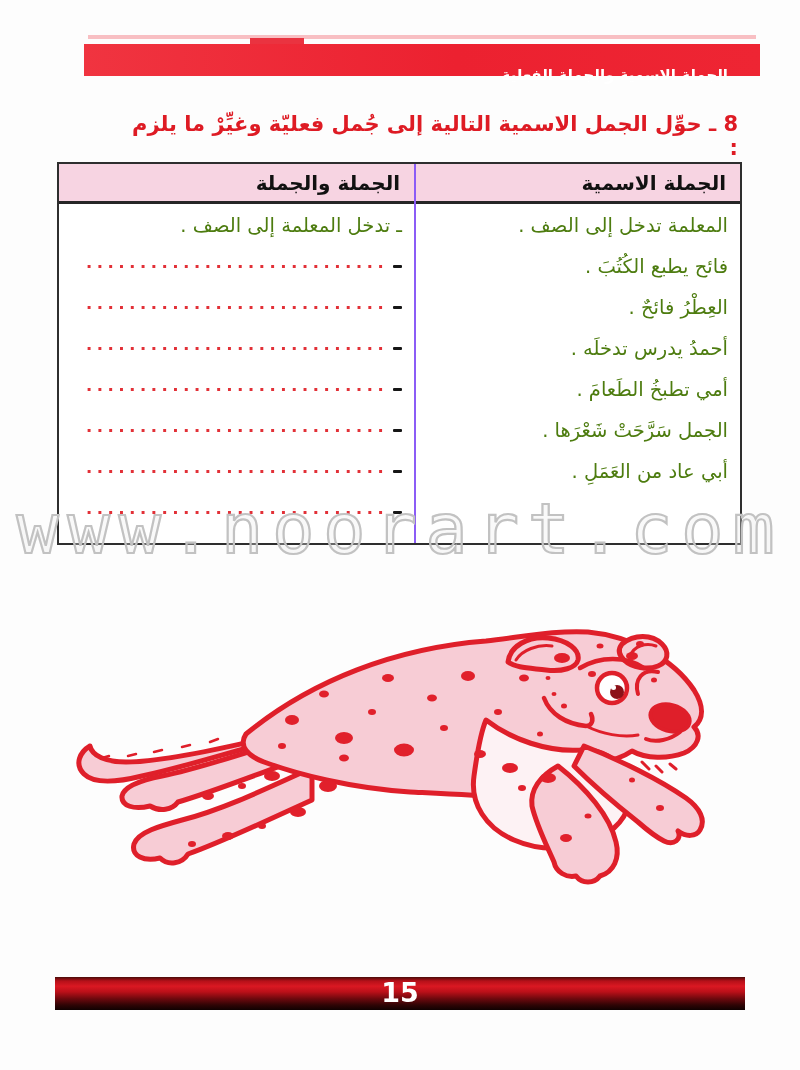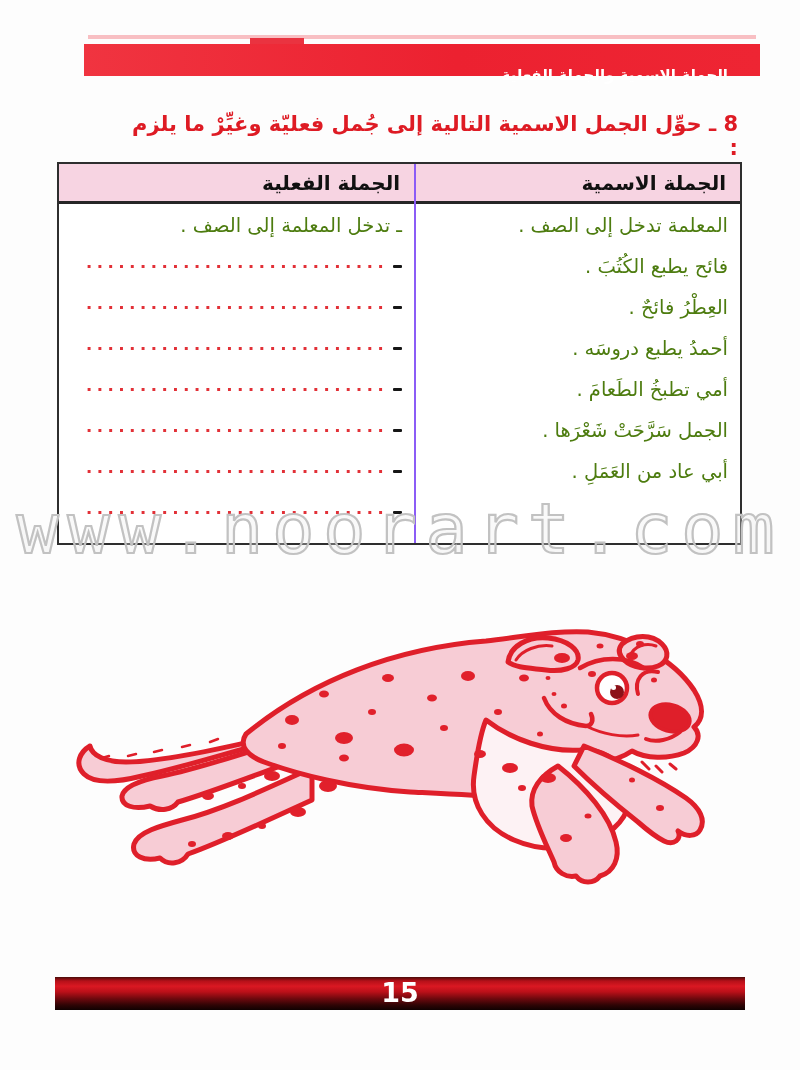--- a/index.html
+++ b/index.html
@@ -64,28 +64,28 @@
 
 <div class="abs instruction">8 ـ حوِّل الجمل الاسمية التالية إلى جُمل فعليّة وغيِّرْ ما يلزم :</div>
 
 <div class="abs ex-table">
   <div class="col col-nominal">
     <div class="col-header">الجملة الاسمية</div>
     <div class="col-body">
       <div class="line">المعلمة تدخل إلى الصف .</div>
       <div class="line">فائح يطبع الكُتُبَ .</div>
       <div class="line">العِطْرُ فائحٌ .</div>
-      <div class="line">أحمدُ يطبع دروسَه .</div>
+      <div class="line">أحمدُ يدرس تدخلَه .</div>
       <div class="line">أمي تطبخُ الطَعامَ .</div>
       <div class="line">الجمل سَرَّحَتْ شَعْرَها .</div>
       <div class="line">أبي عاد من العَمَلِ .</div>
     </div>
   </div>
   <div class="col col-verbal">
-    <div class="col-header">الجملة الفعلية</div>
+    <div class="col-header">الجملة والجملة</div>
     <div class="col-body">
       <div class="line">ـ تدخل المعلمة إلى الصف .</div>
       <div class="blank-line">
           <span class="dash"></span>
           <span class="dots"></span>
         </div>
       <div class="blank-line">
           <span class="dash"></span>
           <span class="dots"></span>
         </div>

